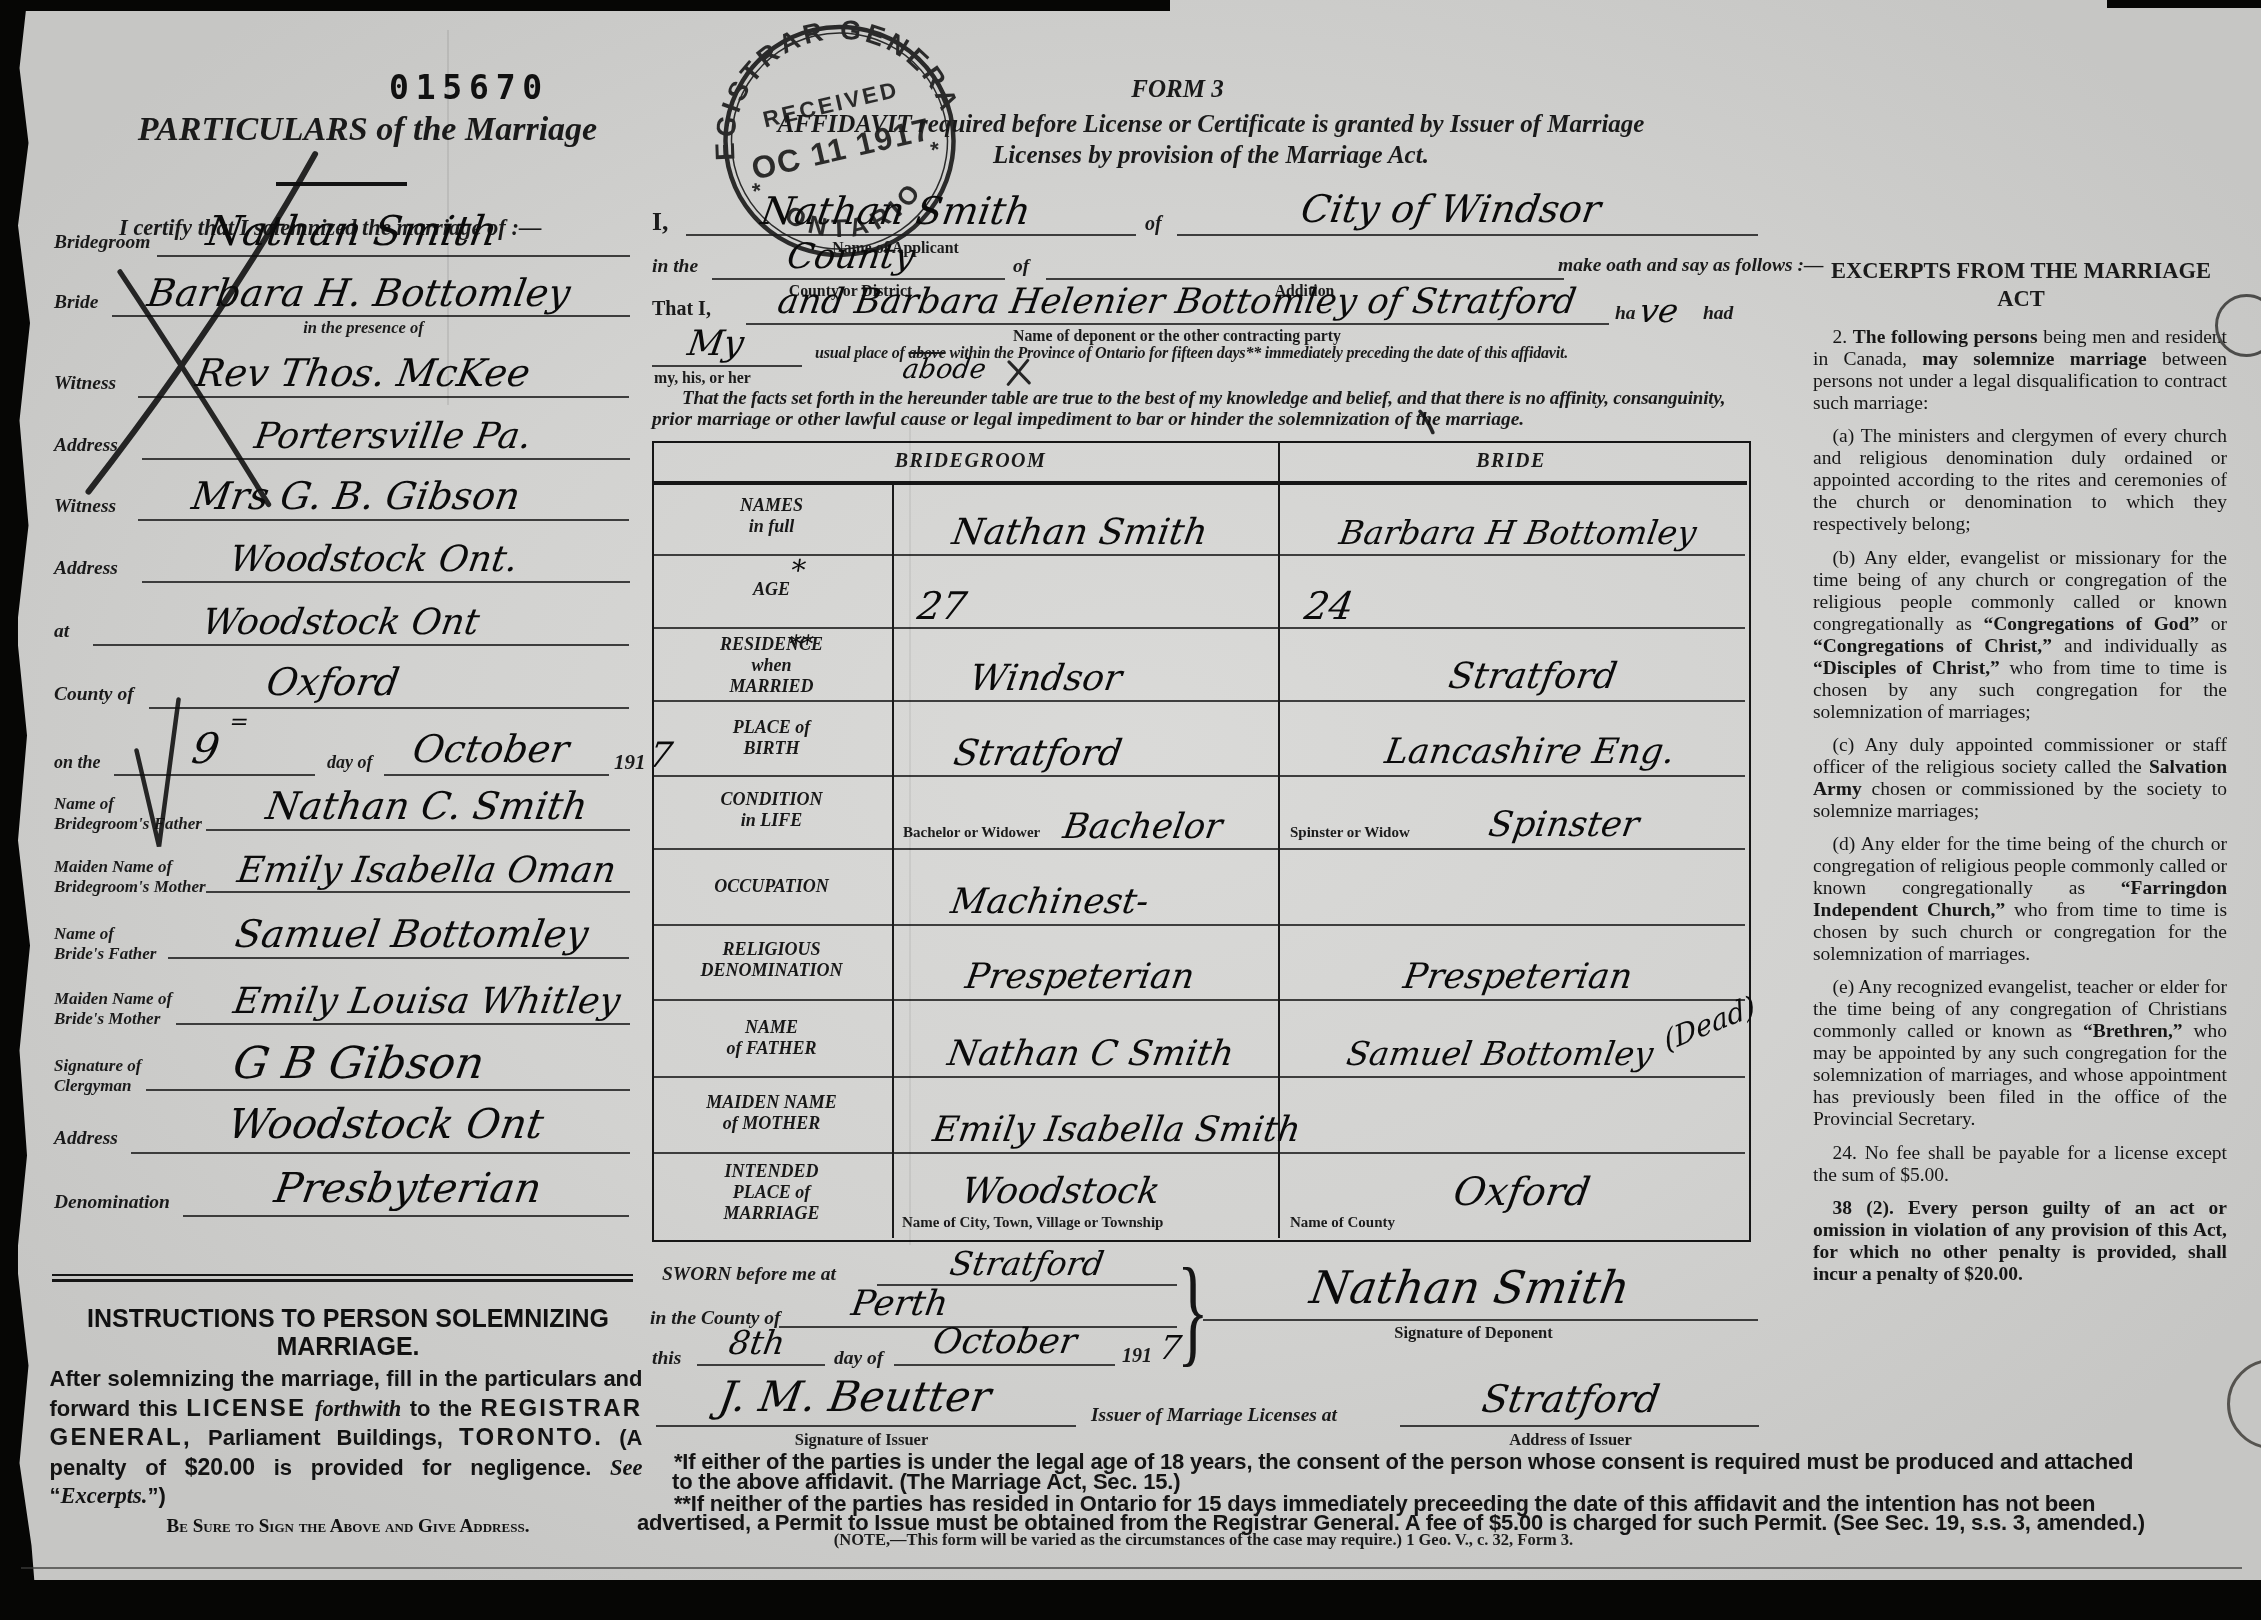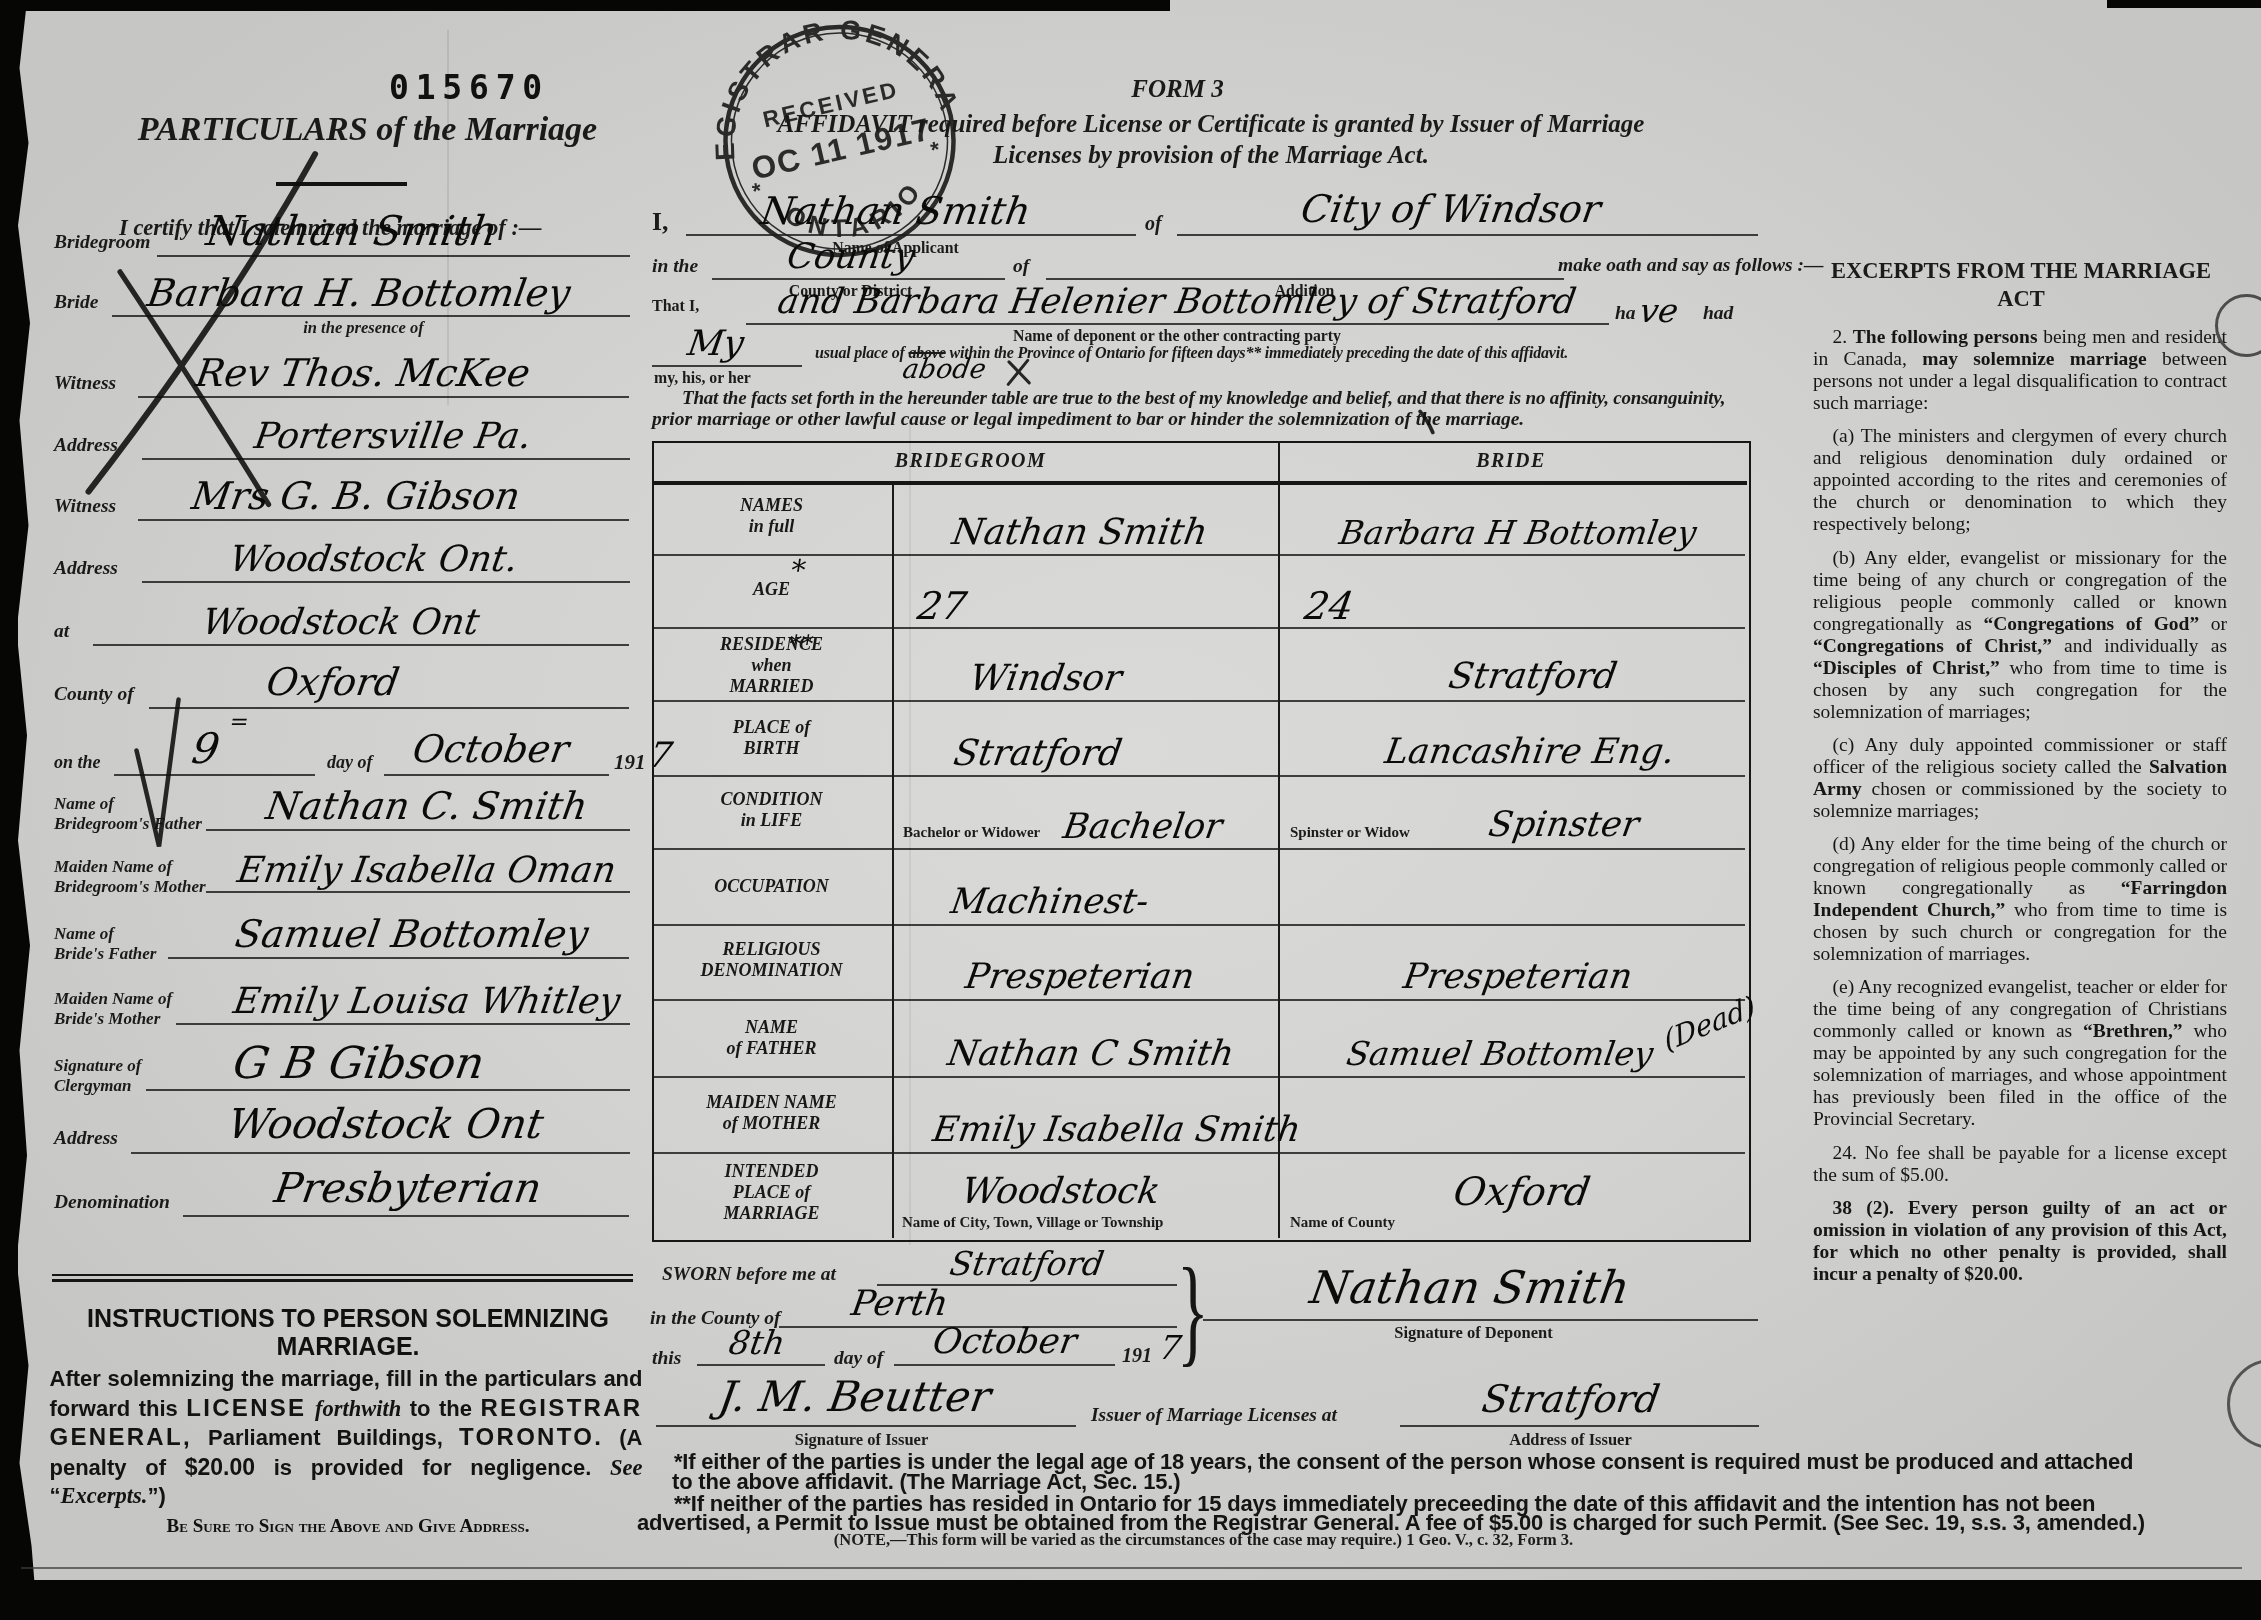--- a/index.html
+++ b/index.html
@@ -165,21 +165,21 @@
 
   <div class="abs pl" style="left:634px;top:255px;font-size:19.5px;">in the</div>
   <div class="ln" style="left:694px;top:278px;width:293px;"></div>
   <div class="abs cx" style="left:833px;bottom:calc(100% - 276px);"><span class="hw" style="font-size:35px;">County</span></div>
   <div class="abs ps ctr" style="left:720px;top:282px;width:225px;font-size:15.8px;">County or District</div>
   <div class="abs pl" style="left:995px;top:255px;font-size:19.5px;">of</div>
   <div class="ln" style="left:1028px;top:278px;width:518px;"></div>
   <div class="abs ps ctr" style="left:1174px;top:282px;width:225px;font-size:15.8px;">Addition</div>
   <div class="abs pl" style="left:1540px;top:254px;font-size:19.5px;">make oath and say as follows :—</div>
 
-  <div class="abs ps" style="left:634px;top:297px;font-size:16px;font-weight:800;">That I,</div>
+  <div class="abs ps" style="left:634px;top:297px;font-size:20px;font-weight:800;">That I,</div>
   <div class="ln" style="left:728px;top:323px;width:863px;"></div>
   <div class="abs cx" style="left:1159px;bottom:calc(100% - 321px);"><span class="hw" style="font-size:35px;">and Barbara Helenier Bottomley of Stratford</span></div>
   <div class="abs ps ctr" style="left:934px;top:327px;width:450px;font-size:15.8px;">Name of deponent or the other contracting party</div>
   <div class="abs pl" style="left:1597px;top:302px;font-size:19.5px;">ha</div>
   <div class="abs hw" style="left:1622px;top:291px;font-size:33px;">ve</div>
   <div class="abs pl" style="left:1685px;top:302px;font-size:19.5px;">had</div>
 
   <div class="ln" style="left:634px;top:365px;width:150px;"></div>
   <div class="abs cx" style="left:698px;bottom:calc(100% - 363px);"><span class="hw" style="font-size:35px;">My</span></div>
   <div class="abs ps" style="left:636px;top:369px;font-size:15.8px;">my, his, or her</div>

